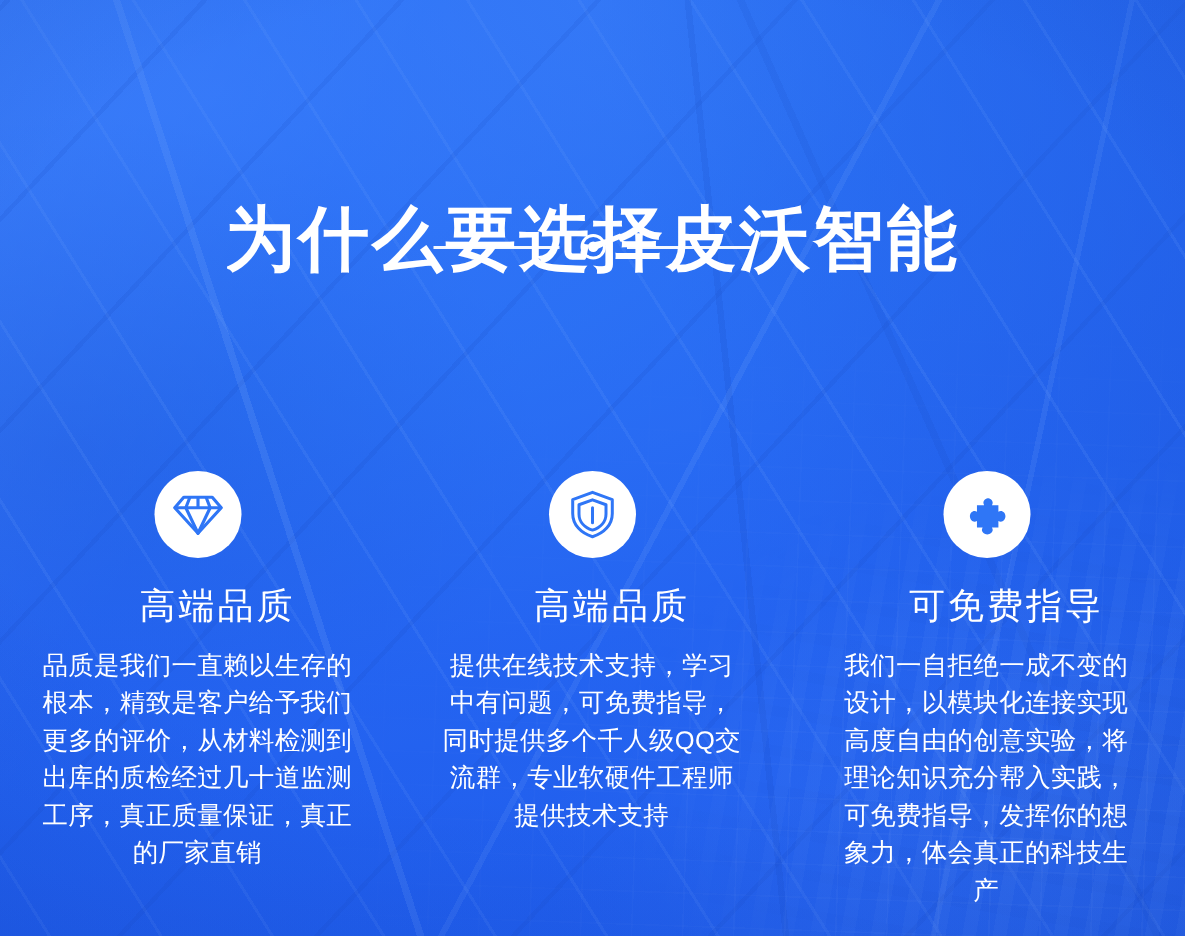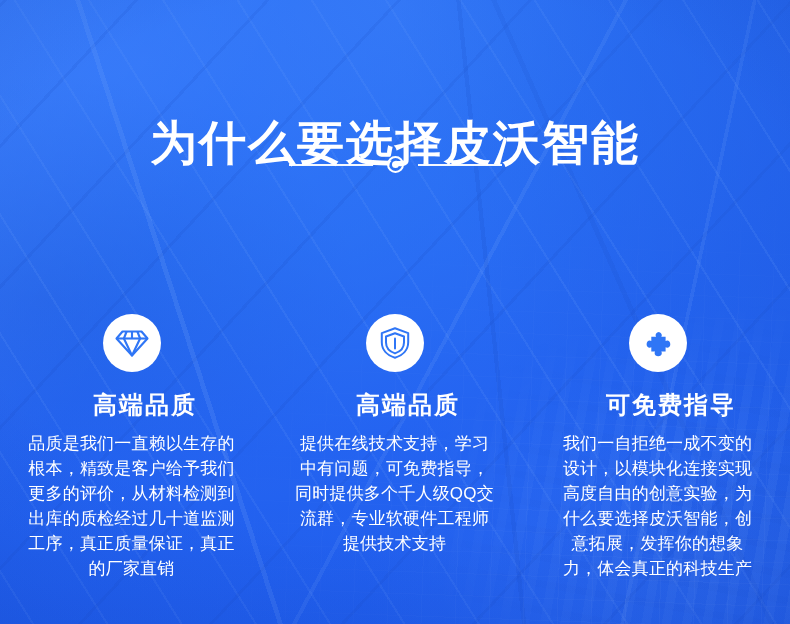--- a/index.html
+++ b/index.html
@@ -93,21 +93,21 @@
   }
   .bg-vignette {
     background: radial-gradient(105% 85% at 50% 42%, rgba(0,0,0,0) 52%, rgba(8,40,140,0.20) 100%);
   }
 
   
   .content { position: absolute; inset: 0; }
 
   .title {
     position: absolute;
-    top: 88px;
+    top: 104px;
     left: 0; right: 0;
     text-align: center;
     color: #ffffff;
     font-size: 47px;
     font-weight: bold;
     letter-spacing: 2px;
     line-height: 1;
     white-space: nowrap;
   }
 
@@ -167,21 +167,21 @@
     align-items: center;
     justify-content: center;
     box-shadow: 0 0 0 0 rgba(0,0,0,0);
   }
   .icon-circle svg { display: block; }
 
   .col-title {
     margin-top: 20px;
     color: #ffffff;
     font-size: 24px;
-    font-weight: bold;
+    font-weight: normal;
     letter-spacing: 2px;
     line-height: 1.1;
     margin-left: 27px;
   }
 
   .col-desc {
     margin-top: 13px;
     color: #ffffff;
     font-size: 17px;
     line-height: 25px;
@@ -244,18 +244,18 @@
         <div class="col-desc w2">提供在线技术支持，学习中有问题，可免费指导，同时提供多个千人级QQ交流群，专业软硬件工程师提供技术支持</div>
       </div>
 
       <div class="col">
         <div class="icon-circle">
           <svg width="32" height="32" viewBox="0 0 32 32" fill="none">
             <path d="M13.2 2.6c2.0 0 3.6 1.4 3.6 3.1 0 .6-.2 1.1-.5 1.6h4.3v4.3c.5-.3 1.0-.5 1.6-.5 1.7 0 3.1 1.6 3.1 3.6s-1.4 3.6-3.1 3.6c-.6 0-1.1-.2-1.6-.5v4.3h-4.3c.3.5.5 1.0.5 1.6 0 1.7-1.6 3.1-3.6 3.1s-3.6-1.4-3.6-3.1c0-.6.2-1.1.5-1.6H6.3v-4.3c-.5.3-1.0.5-1.6.5-1.7 0-3.1-1.6-3.1-3.6s1.4-3.6 3.1-3.6c.6 0 1.1.2 1.6.5V7.3h4.8c-.3-.5-.5-1.0-.5-1.6 0-1.7 1.6-3.1 3.6-3.1z" fill="#2f76f6" transform="translate(3,2.5)"></path>
           </svg>
         </div>
         <div class="col-title">可免费指导</div>
-        <div class="col-desc w3">我们一自拒绝一成不变的设计，以模块化连接实现高度自由的创意实验，为什么要选择皮沃智能，创意拓展，发挥你的想象力，体会真正的科技生产</div>
+        <div class="col-desc w3">我们一自拒绝一成不变的设计，以模块化连接实现高度自由的创意实验，将理论知识充分帮入实践，可免费指导，发挥你的想象力，体会真正的科技生产</div>
       </div>
 
     </div>
   </div>
 </div>
 
 </body></html>

